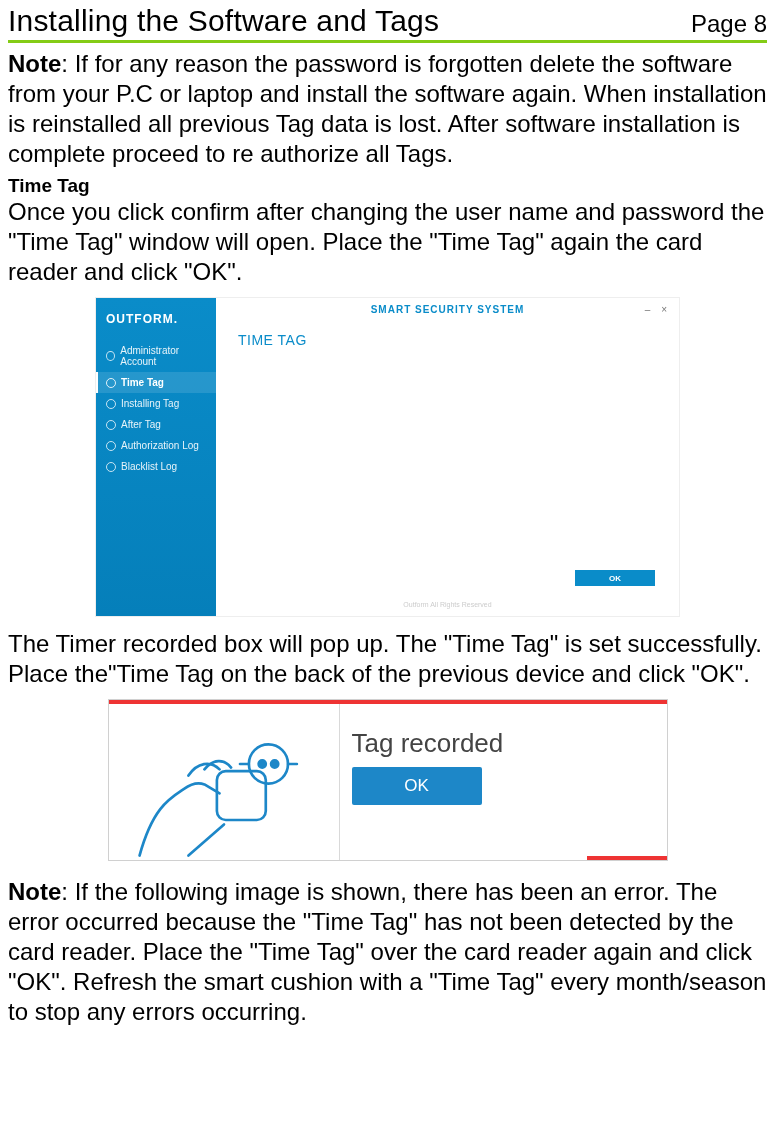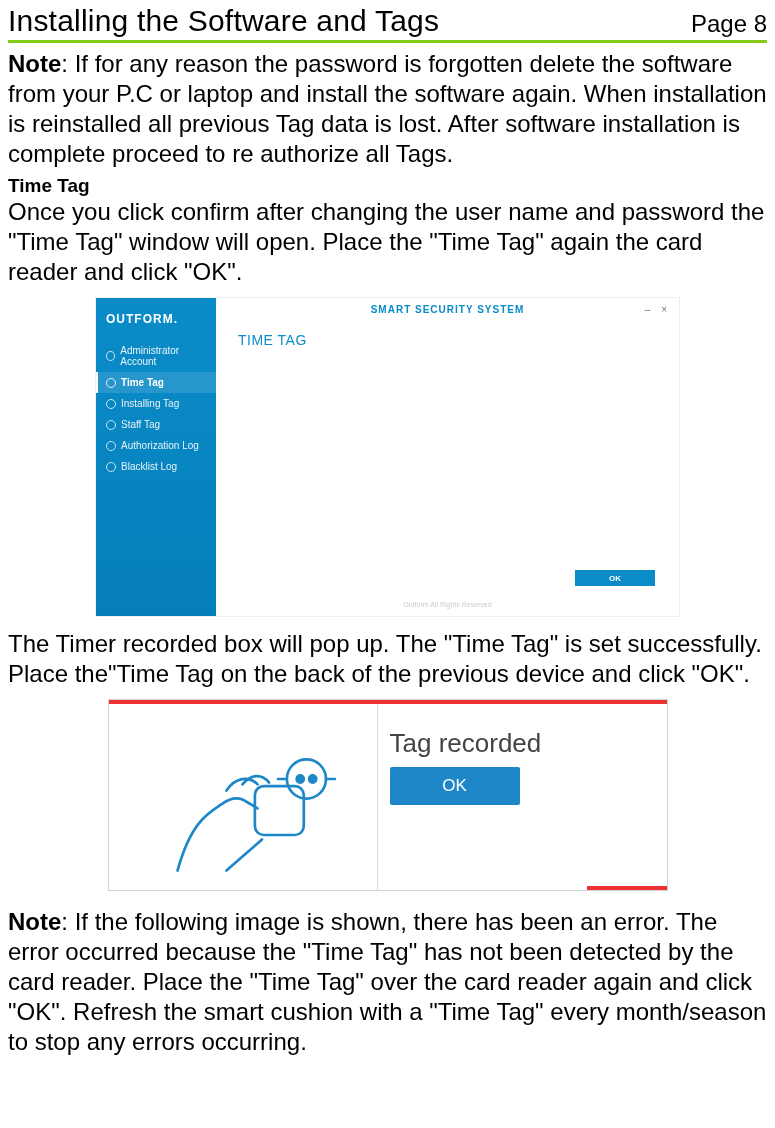--- a/index.html
+++ b/index.html
@@ -24,21 +24,21 @@
   .shot1 .nav-item .ic { width:10px; height:10px; border:1px solid rgba(255,255,255,.85); border-radius:50%; display:inline-block; }
   .shot1 .main { flex:1; position:relative; padding: 28px 20px 0 22px; }
   .shot1 .wm { position:absolute; top:6px; left:50%; transform:translateX(-50%); font-size:10px; letter-spacing:1px; color:#0a8cc9; font-weight:700;}
   .shot1 .winbtns { position:absolute; top:6px; right:8px; font-size:10px; color:#777; letter-spacing:4px;}
   .shot1 .main h2 { color:#0a8cc9; font-size:14px; font-weight:400; letter-spacing:.5px; margin-top:6px;}
   .shot1 .main .sub { color:#888; font-size:8px; margin-top:4px;}
   .shot1 .okbtn { position:absolute; right:24px; bottom:30px; width:80px; height:16px; background:#0a8cc9; color:#fff; font-size:8px; font-weight:700; display:flex; align-items:center; justify-content:center;}
   .shot1 .footer { position:absolute; bottom:8px; left:50%; transform:translateX(-50%); font-size:7px; color:#ccc;}
 
   
-  .shot2 { width: 560px; height: 192px; margin: 10px auto 16px auto; border:1px solid #d0d0d0; background:#fff; display:flex; font-family: Arial, sans-serif; position:relative; overflow:hidden;padding-left:38px;}
+  .shot2 { width: 560px; height: 162px; margin: 10px auto 16px auto; border:1px solid #d0d0d0; background:#fff; display:flex; font-family: Arial, sans-serif; position:relative; overflow:hidden;}
   .shot2 .redtop { position:absolute; top:0; left:0; right:0; height:4px; background:#e33; }
   .shot2 .ill { width: 230px; display:flex; align-items:center; justify-content:center; }
   .shot2 .txtcol { flex:1; padding: 28px 20px 0 12px; border-left:1px solid #d9d9d9;}
   .shot2 .txtcol h3 { font-size:26px; color:#444; font-weight:400; margin-bottom:8px;}
   .shot2 .txtcol p { font-size:16px; color:#888; line-height:1.3; margin-bottom:22px;}
   .shot2 .okbtn2 { width:130px; height:38px; background:#1d87c8; color:#fff; font-size:17px; font-weight:400; display:flex; align-items:center; justify-content:center; border-radius:2px;}
   .shot2 .redbot { position:absolute; bottom:0; right:0; width:80px; height:4px; background:#e33;}
 
   
   .ill svg { width: 180px; height: 160px; }
@@ -70,21 +70,21 @@
     <div class="nav-item active">
         <span class="ic"></span>
         <span>Time Tag</span>
       </div>
     <div class="nav-item">
         <span class="ic"></span>
         <span>Installing Tag</span>
       </div>
     <div class="nav-item">
         <span class="ic"></span>
-        <span>Staff Tag</span>
+        <span>After Tag</span>
       </div>
     <div class="nav-item">
         <span class="ic"></span>
         <span>Authorization Log</span>
       </div>
     <div class="nav-item">
         <span class="ic"></span>
         <span>Blacklist Log</span>
       </div>
   </div>

